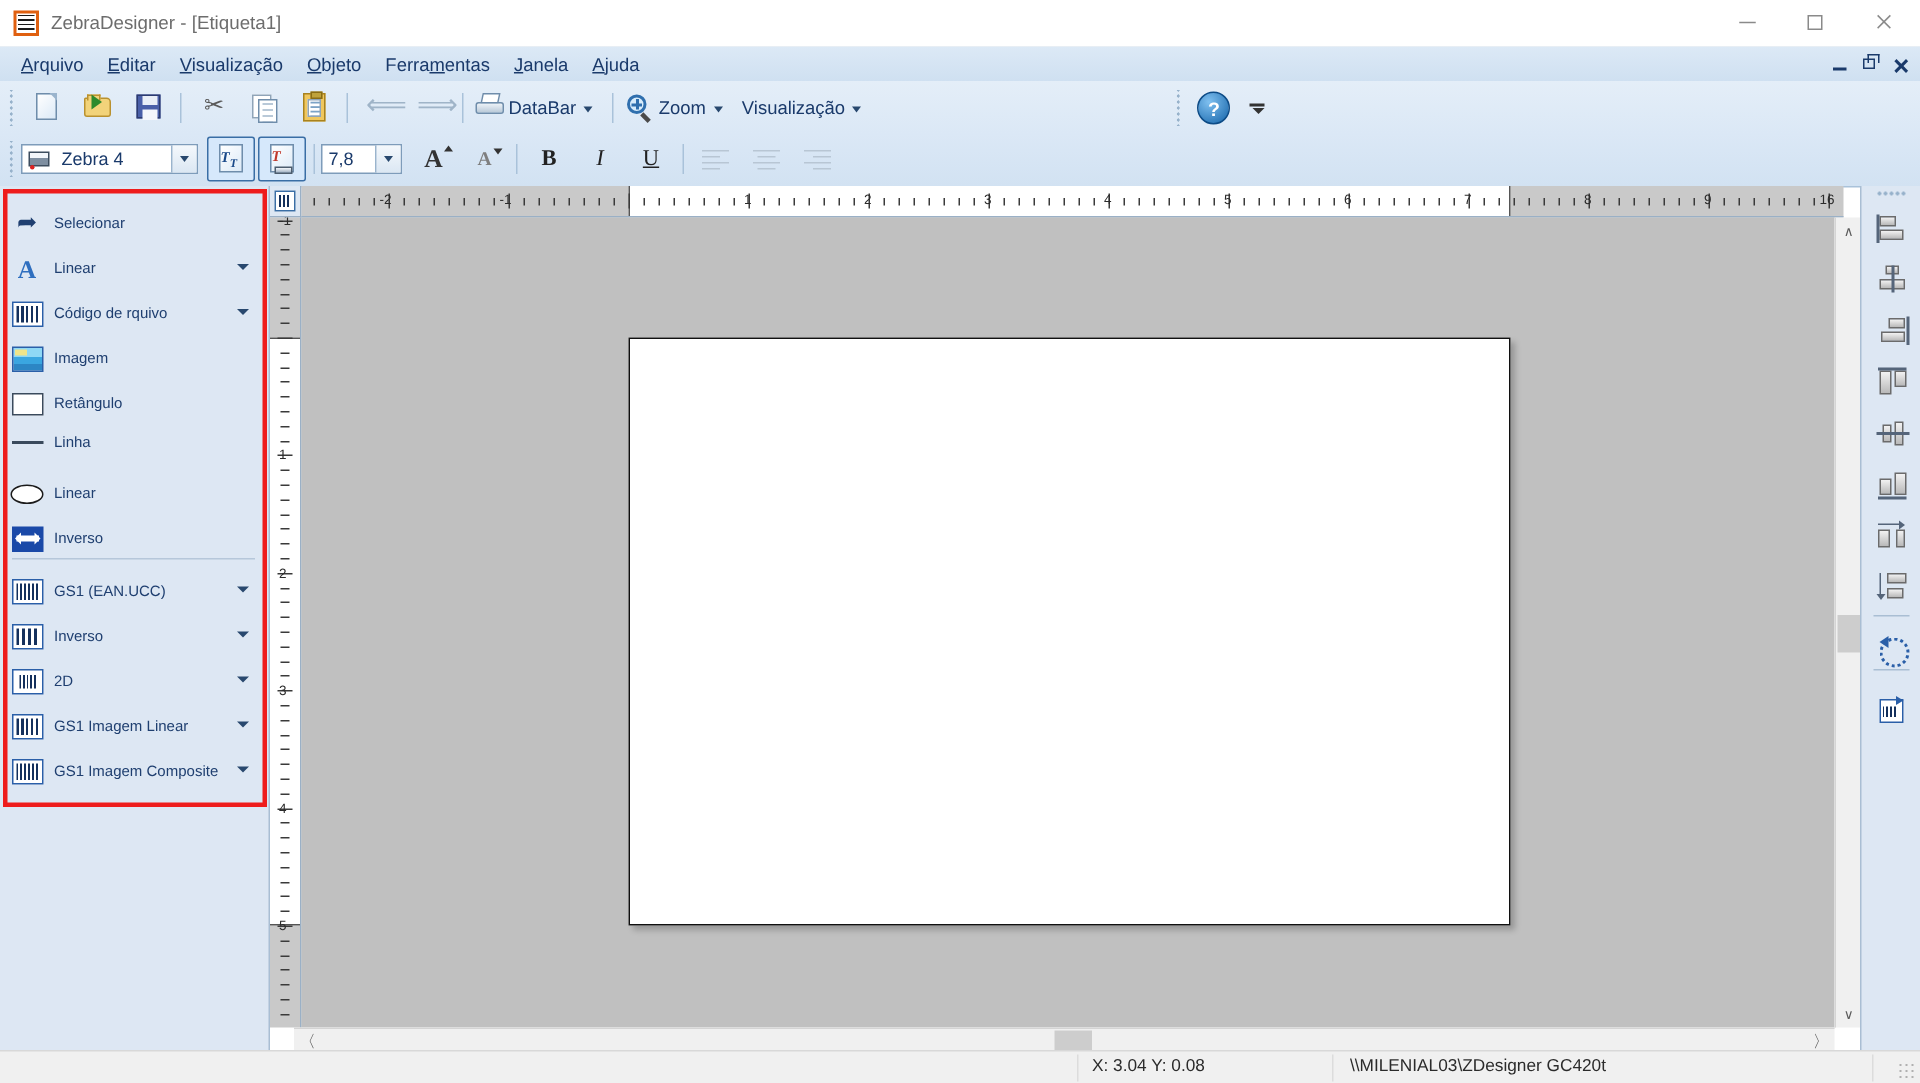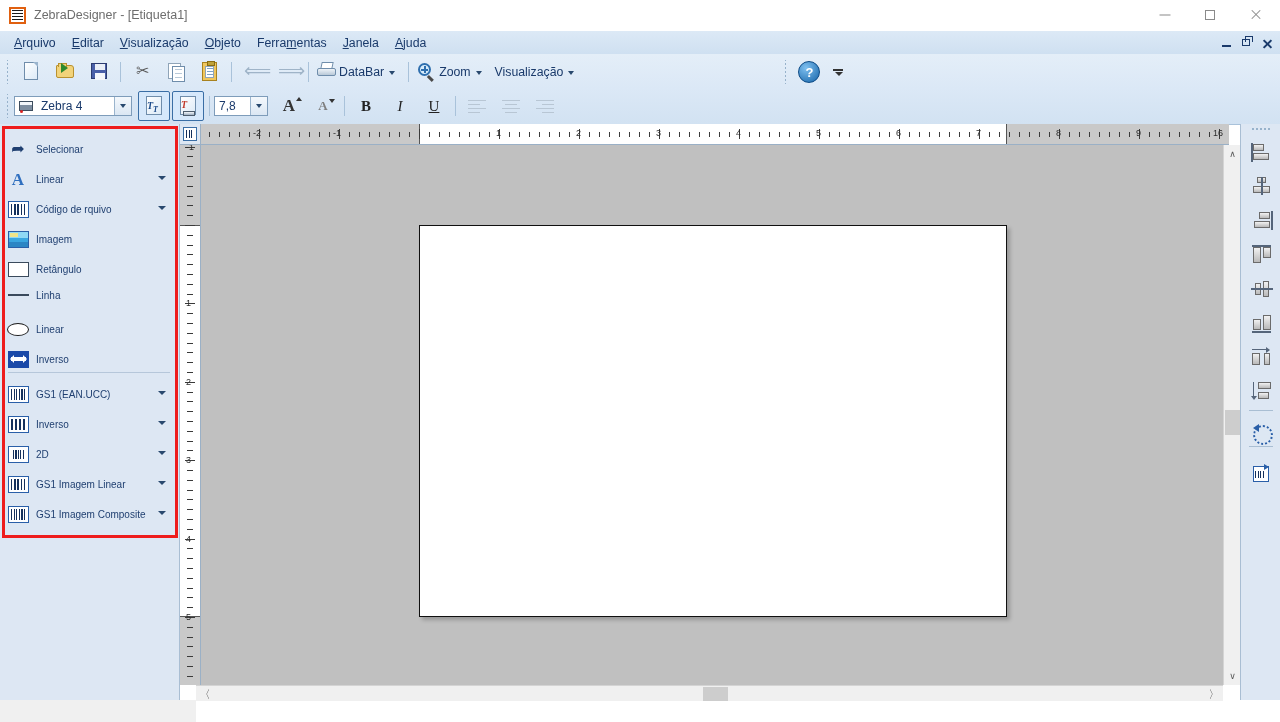--- a/index.html
+++ b/index.html
@@ -820,14 +820,22 @@
             <u style="left:4px;top:8px;width:10px;height:7px;background:repeating-linear-gradient(to right,#14305c 0 1.2px,#fff 1.2px 2.6px)"></u>
             <u style="left:13px;top:1px;width:0;height:0;border-left:5px solid #2a5fa8;border-top:3px solid transparent;border-bottom:3px solid transparent;background:none"></u>
           </span>
         </div>
         <div class="rsep" style="top: 286px;"></div>
         <div class="rsep" style="top: 322px;"></div>
       </div>
   </div>
 
   <div class="leftstatus"></div>
+  <div class="statusbar">
+    <div class="st-sep" style="left:718px;"></div>
+    <div class="st-cell" style="left:728px;">X:  3.04 Y:  0.08</div>
+    <div class="st-sep" style="left:888px;"></div>
+    <div class="st-cell" style="left:900px;">\\MILENIAL03\ZDesigner GC420t</div>
+    <div class="st-sep" style="left:1248px;"></div>
+    <div class="grip-res"></div>
+  </div>
 
 </div>
 
 </body></html>

